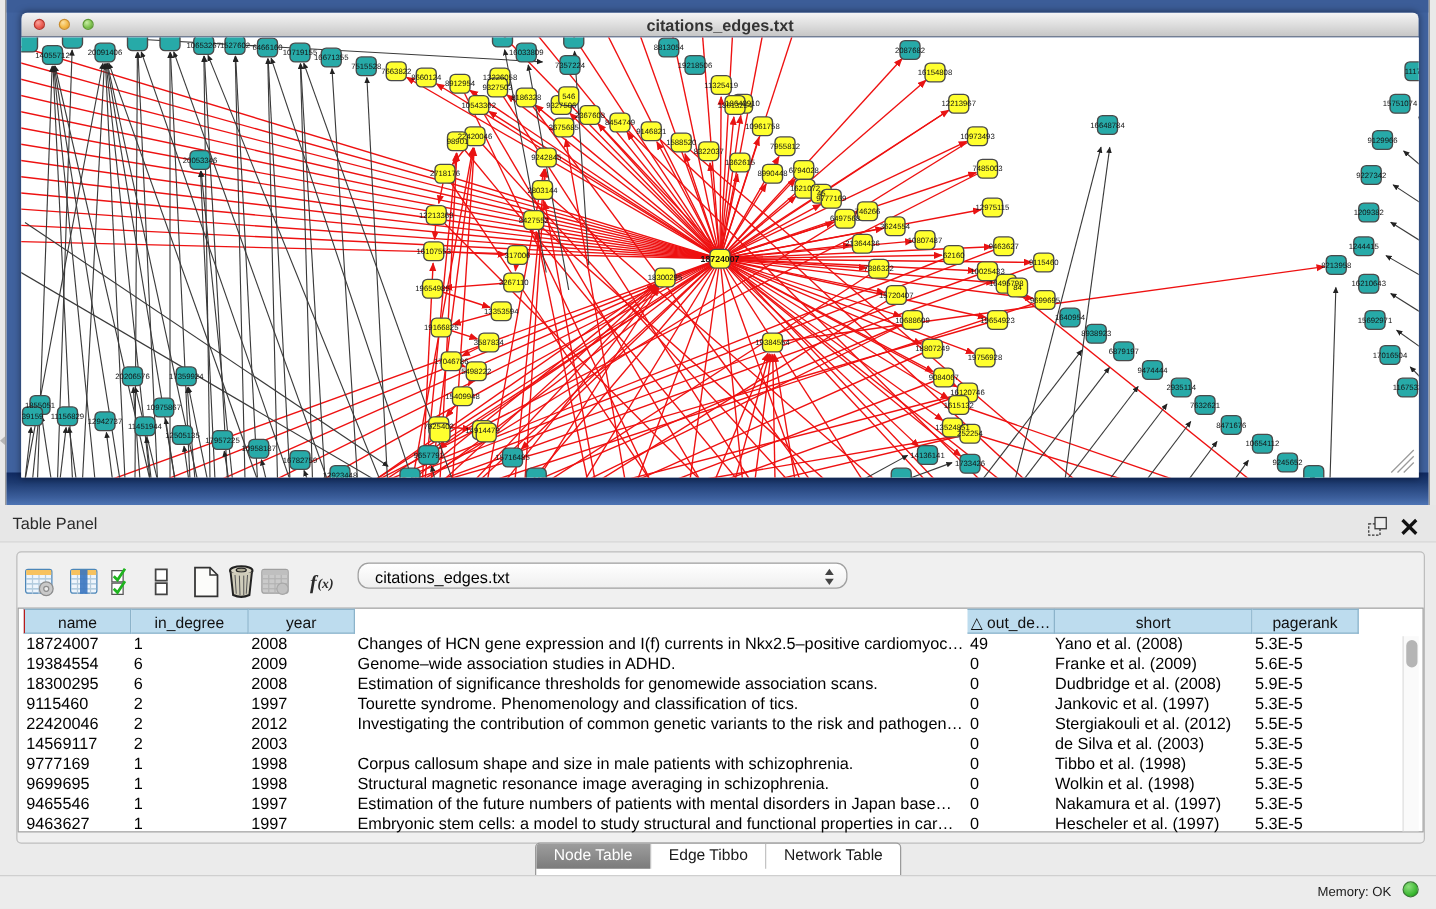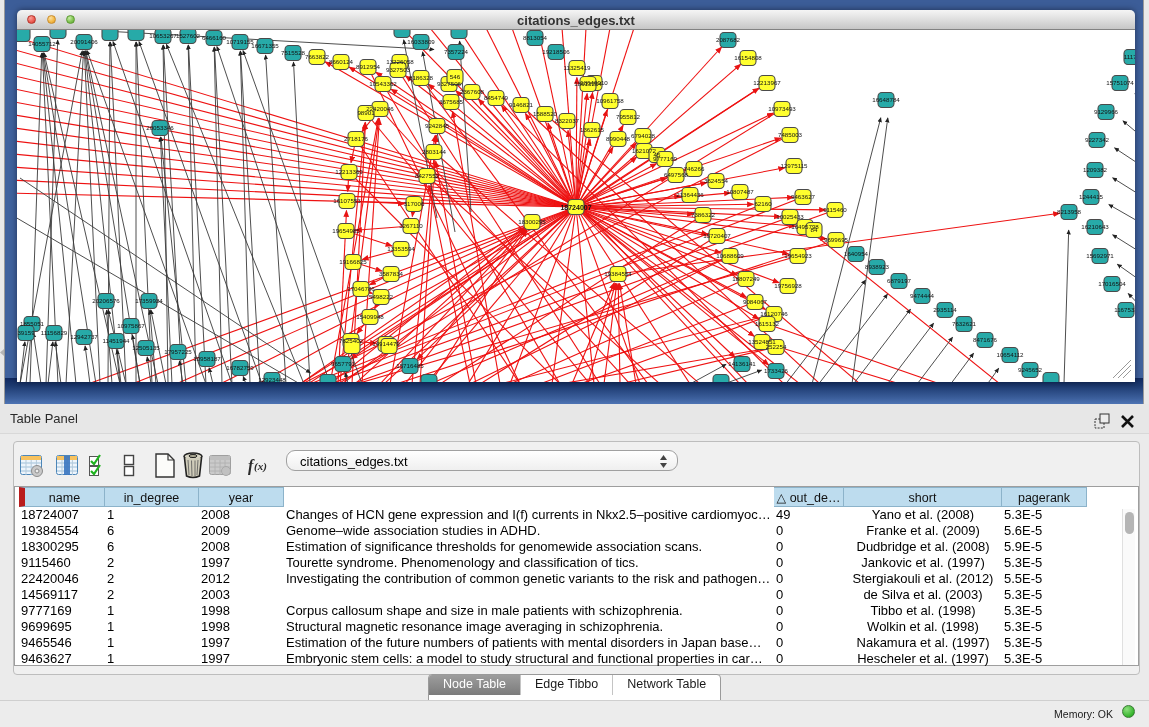--- a/index.html
+++ b/index.html
@@ -13,24 +13,24 @@
 #titlebar .tl{position:absolute;top:50%;margin-top:-4.5px;width:9px;height:9px;border-radius:50%}
 #title{position:absolute;left:0;right:0;top:3px;text-align:center;font-size:13px;font-weight:bold;color:#333}
 #graph{position:absolute;left:0;top:20px;width:1118px;height:352px;background:#fff}
 #panel{position:absolute;left:0;top:404px;width:1149px;height:323px;background:#ebebeb}
 #ptitle{position:absolute;left:0;top:0;width:100%;height:30px;background:#e7e7e7;border-bottom:1px solid #d8d8d8}
 #contbox{position:absolute;left:13px;top:37px;width:1127px;height:234px;background:#f0f0f0;border:1px solid #bdbdbd;border-radius:4px}
 #ptitle span{position:absolute;left:10px;top:7px;font-size:13px;color:#2a2a2a}
 #tblbox{position:absolute;left:14px;top:82px;width:1125px;height:180px;background:#fff;border:1px solid #9e9e9e}
 .thead{position:absolute;left:0;top:0;width:1105px;height:20px}
 .th{position:absolute;top:0;height:20px;line-height:20px;text-align:center;font-size:12.5px;color:#111;background:#bddcee;border:1px solid #8cb3ca;border-left:none}
-.th:first-child{border-left:6px solid #b91c1c}
+.th:first-child{border-left:1px solid #b91c1c}
 .trow{position:absolute;left:0;width:1105px;height:16px}
 .td{position:absolute;top:0;height:16px;line-height:16px;font-size:13px;color:#000;white-space:nowrap;overflow:hidden}
-.td.c{text-align:center}
+.td.c{}
 #vscroll{position:absolute;right:3px;top:22px;width:13px;height:156px;background:#fafafa;border-left:1px solid #e0e0e0}
 #vthumb{position:absolute;left:1.5px;top:3px;width:9px;height:22px;border-radius:5px;background:#b5b5b5}
 #tabs{position:absolute;left:428px;top:270px;height:32px;display:flex;border:1px solid #9a9a9a;border-radius:4px;overflow:hidden;background:#fff}
 #tabs .tab{height:20px;line-height:19px;padding:0 14px;font-size:12.5px;color:#1a1a1a;border-right:1px solid #c4c4c4}
 #tabs .tab.sel{background:linear-gradient(#9d9d9d,#7b7b7b);color:#fff}
 #tabs .tab:last-child{border-right:none}
 #status{position:absolute;left:0;top:296px;width:100%;height:27px;background:#ececec;border-top:1px solid #cfcfcf}
 #mem{position:absolute;right:36px;top:7px;font-size:10.5px;color:#1a1a1a}
 #memdot{position:absolute;right:14px;top:4px;width:13px;height:13px;border-radius:50%;background:radial-gradient(circle at 35% 30%,#8ee07e,#35b42c 70%,#1f8f1d);border:1px solid #3a7a35}
 #paneicons{position:absolute;right:11px;top:8px}

